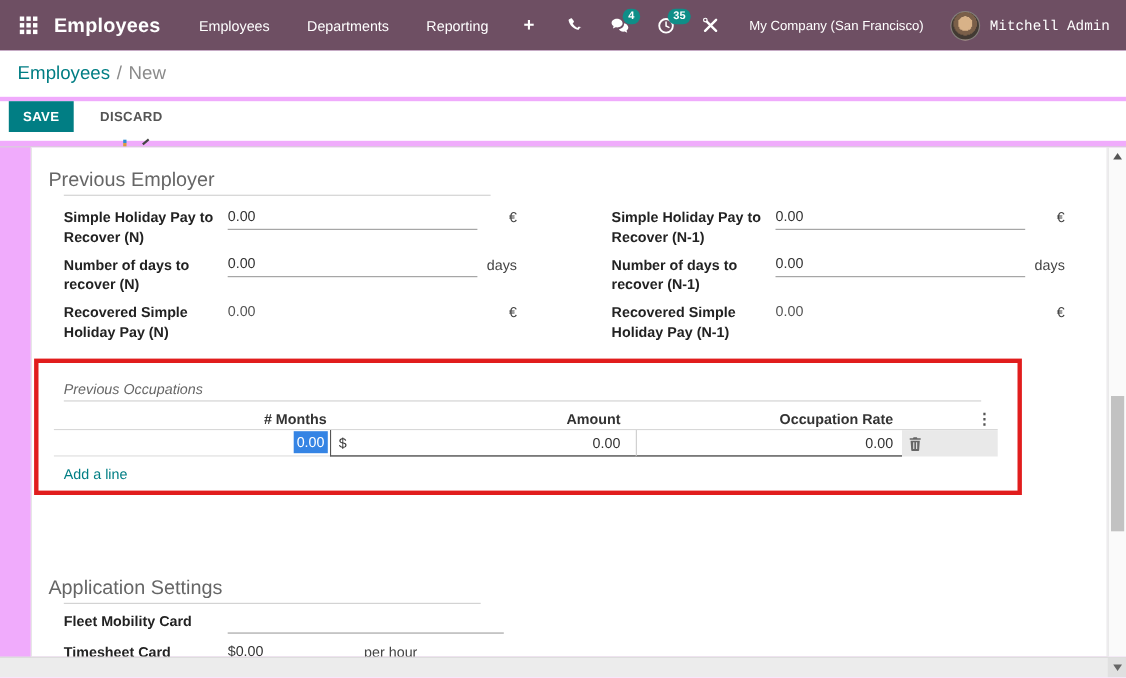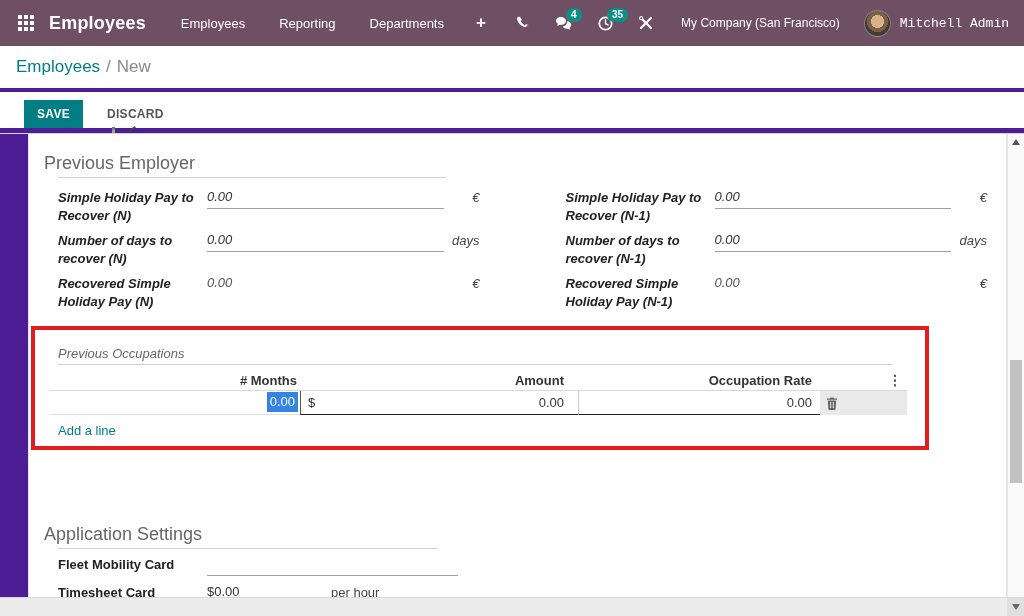--- a/index.html
+++ b/index.html
@@ -1,19 +1,19 @@
 <!DOCTYPE html>
 <html><head>
 <meta charset="utf-8">
 <style>
   * { margin:0; padding:0; box-sizing:border-box; }
   html,body { background:#fff; }
   .screen {
     position:relative; width:1024px; height:616px; overflow:hidden;
-    background:#4c1d95; font-family:"Liberation Sans", sans-serif; font-size:13px; color:#333;
+    background:#f0abfc; font-family:"Liberation Sans", sans-serif; font-size:13px; color:#333;
   }
 
   
   .navbar {
     position:absolute; top:0; left:0; right:0; height:46px;
     background:#6e4f63; display:flex; align-items:center; color:#fff;
   }
   .apps-grid { margin-left:18px; display:grid; grid-template-columns:repeat(3,4px); grid-gap:2px; cursor:pointer; }
   .apps-grid i { width:4px; height:4px; background:#fff; display:block; }
   .brand { margin-left:15px; font-size:18px; font-weight:bold; letter-spacing:.2px; cursor:pointer; }
@@ -34,21 +34,21 @@
     border:1px solid rgba(255,255,255,.35);
   }
   .username { margin-left:9px; font-size:13px; }
 
   
   .crumb-bar { position:absolute; top:46px; left:0; right:0; height:42px; display:flex; align-items:center; padding-left:16px; background:#fff; }
   .crumb-bar { font-size:17px; }
   .crumb-root { color:#017e84; cursor:pointer; }
   .crumb-sep, .crumb-cur { color:#8a8a8a; }
   .crumb-sep { margin:0 6px; }
-  .actions-bar { position:absolute; top:92px; left:0; right:0; height:36px; display:flex; align-items:flex-end; padding-left:24px; background:#fff; }
+  .actions-bar { position:absolute; top:92px; left:0; right:0; height:36px; display:flex; align-items:flex-start; padding-left:8px; background:#fff; }
   .btn-save {
     background:#017e84; color:#fff; border:none; font-weight:bold; font-size:12px;
     font-family:"Liberation Sans",sans-serif; padding:7px 13px; letter-spacing:.3px; cursor:pointer;
   }
   .btn-discard {
     background:none; border:none; color:#555; font-weight:bold; font-size:12px;
     font-family:"Liberation Sans",sans-serif; margin-left:15px; padding:7px 9px; letter-spacing:.3px; cursor:pointer;
   }
   .top-divider { position:absolute; top:133px; left:0; right:0; border-top:1px solid #d4d4d4; }
 
@@ -62,21 +62,21 @@
   .sheet {
     position:absolute; left:28px; top:134px; width:979px; height:463px;
     background:#fff; border-left:1px solid #e4e4e4; border-right:1px solid #e4e4e4;
   }
   .group-title { margin:19px 29px 0 15px; color:#666; font-size:18px; }
   .rule { border-bottom:1px solid #cfcfcf; }
   .rule-half { margin:3px 0 0 29px; width:388px; }
   .rule-occ { margin:3px 33px 0 23px; }
   .rule-app { margin:3px 0 0 29px; width:379px; }
 
-  .pe-grid { margin:11px 19px 0 29px; display:grid; grid-template-columns:1fr 1fr; column-gap:86px;font-style:italic; }
+  .pe-grid { margin:11px 38px 0 29px; display:grid; grid-template-columns:1fr 1fr; column-gap:86px; }
   .f-row { display:grid; grid-template-columns:149px 1fr 36px; min-height:43px; align-items:start; }
   .f-label { font-weight:bold; color:#222; line-height:1.35; padding-right:10px; }
   .f-input { border-bottom:1px solid #9d9d9d; height:20px; color:#333; cursor:text; }
   .f-readonly { height:20px; color:#555; }
   .f-suffix { text-align:right; color:#444; padding-top:1px; }
 
   
   .occ-box {
     margin:8px 0 0 2px; width:898px; border:4px solid #e11d1d;
     padding:2px 0 8px 0; background:#fff;
@@ -138,22 +138,22 @@
         <i></i>
         <i></i>
         <i></i>
         <i></i>
         <i></i>
         <i></i>
     </div>
     <div class="brand">Employees</div>
     <nav class="topmenu">
       <span class="mitem">Employees</span>
+      <span class="mitem">Departments</span>
       <span class="mitem">Reporting</span>
-      <span class="mitem">Departments</span>
     </nav>
     <span class="plus-btn">+</span>
 
     <div class="systray">
       <span class="tray-ic">
         <svg width="16" height="16" viewBox="0 0 16 16">
             <path fill="#fff" d="M13.9 10.9l-2.1-1.5c-.4-.3-1-.2-1.3.2l-.6.8C8.2 9.5 6.5 7.8 5.6 6.1l.8-.6c.4-.3.5-.9.2-1.3L5.1 2.1c-.3-.4-.9-.5-1.3-.3l-1.4.8c-.4.2-.6.7-.5 1.1 1 4.2 4.2 7.4 8.4 8.4.4.1.9-.1 1.1-.5l.8-1.4c.2-.4.1-1-.3-1.3z"></path>
           </svg>
       </span>
       <span class="tray-ic">

